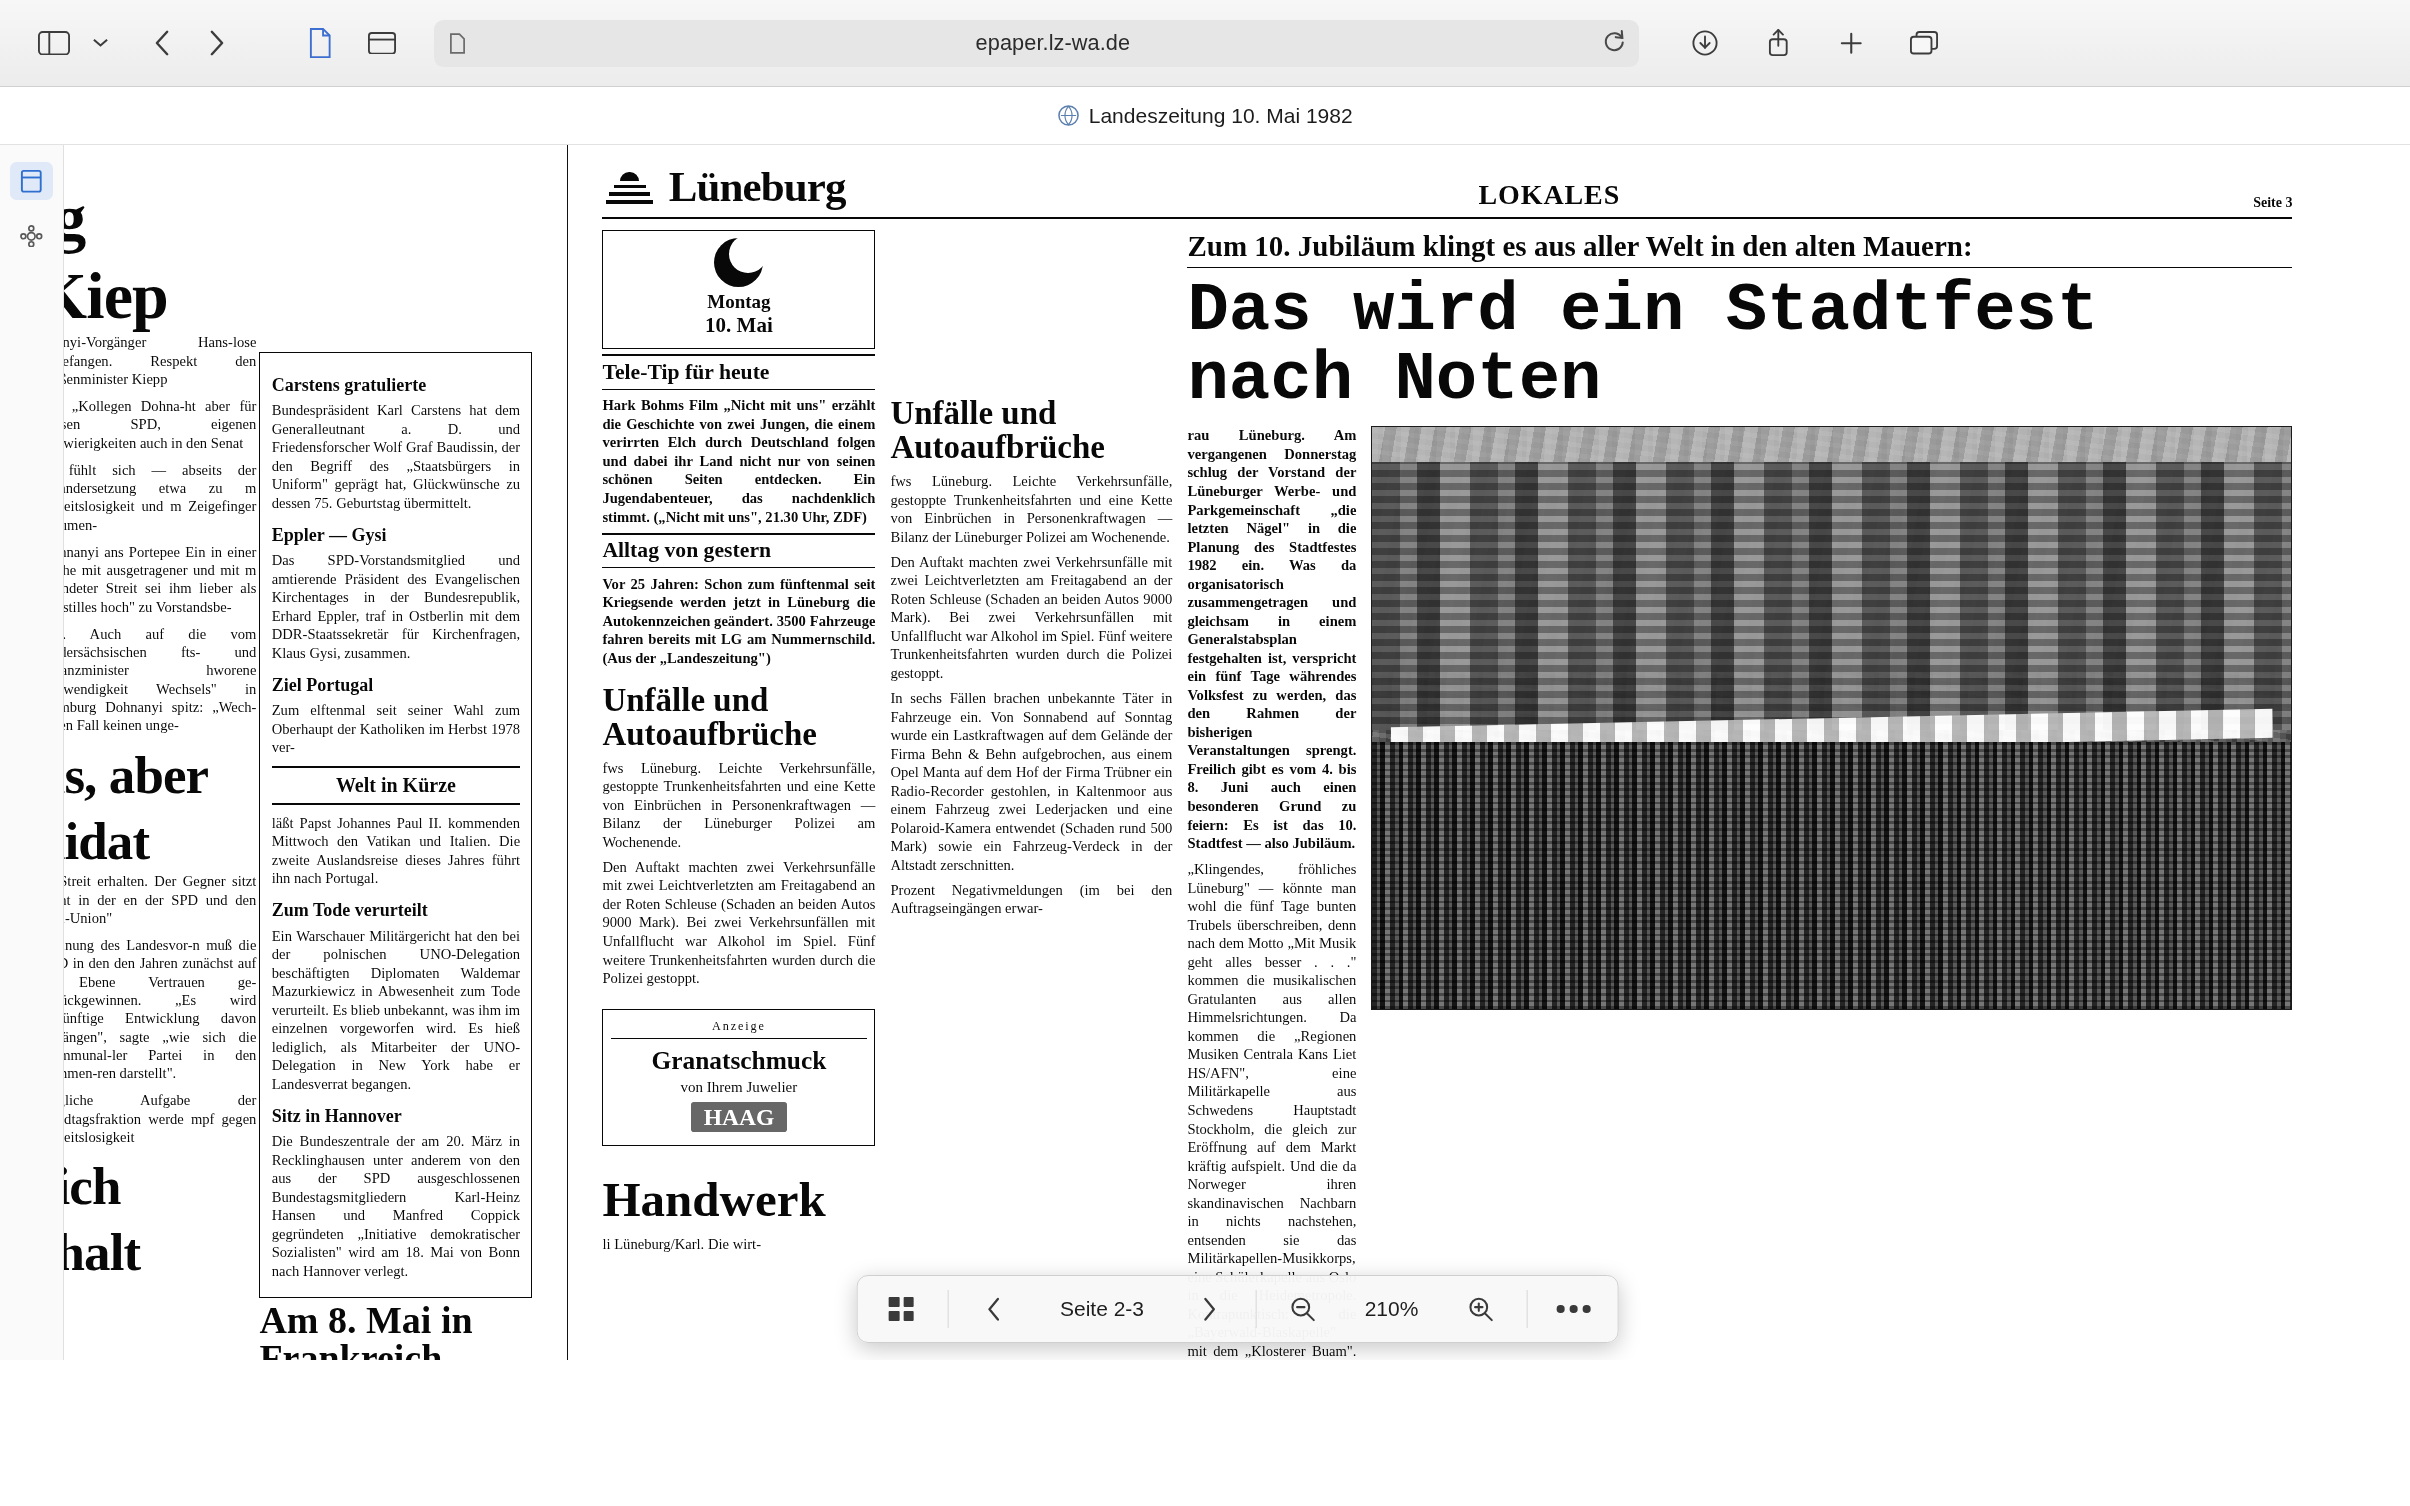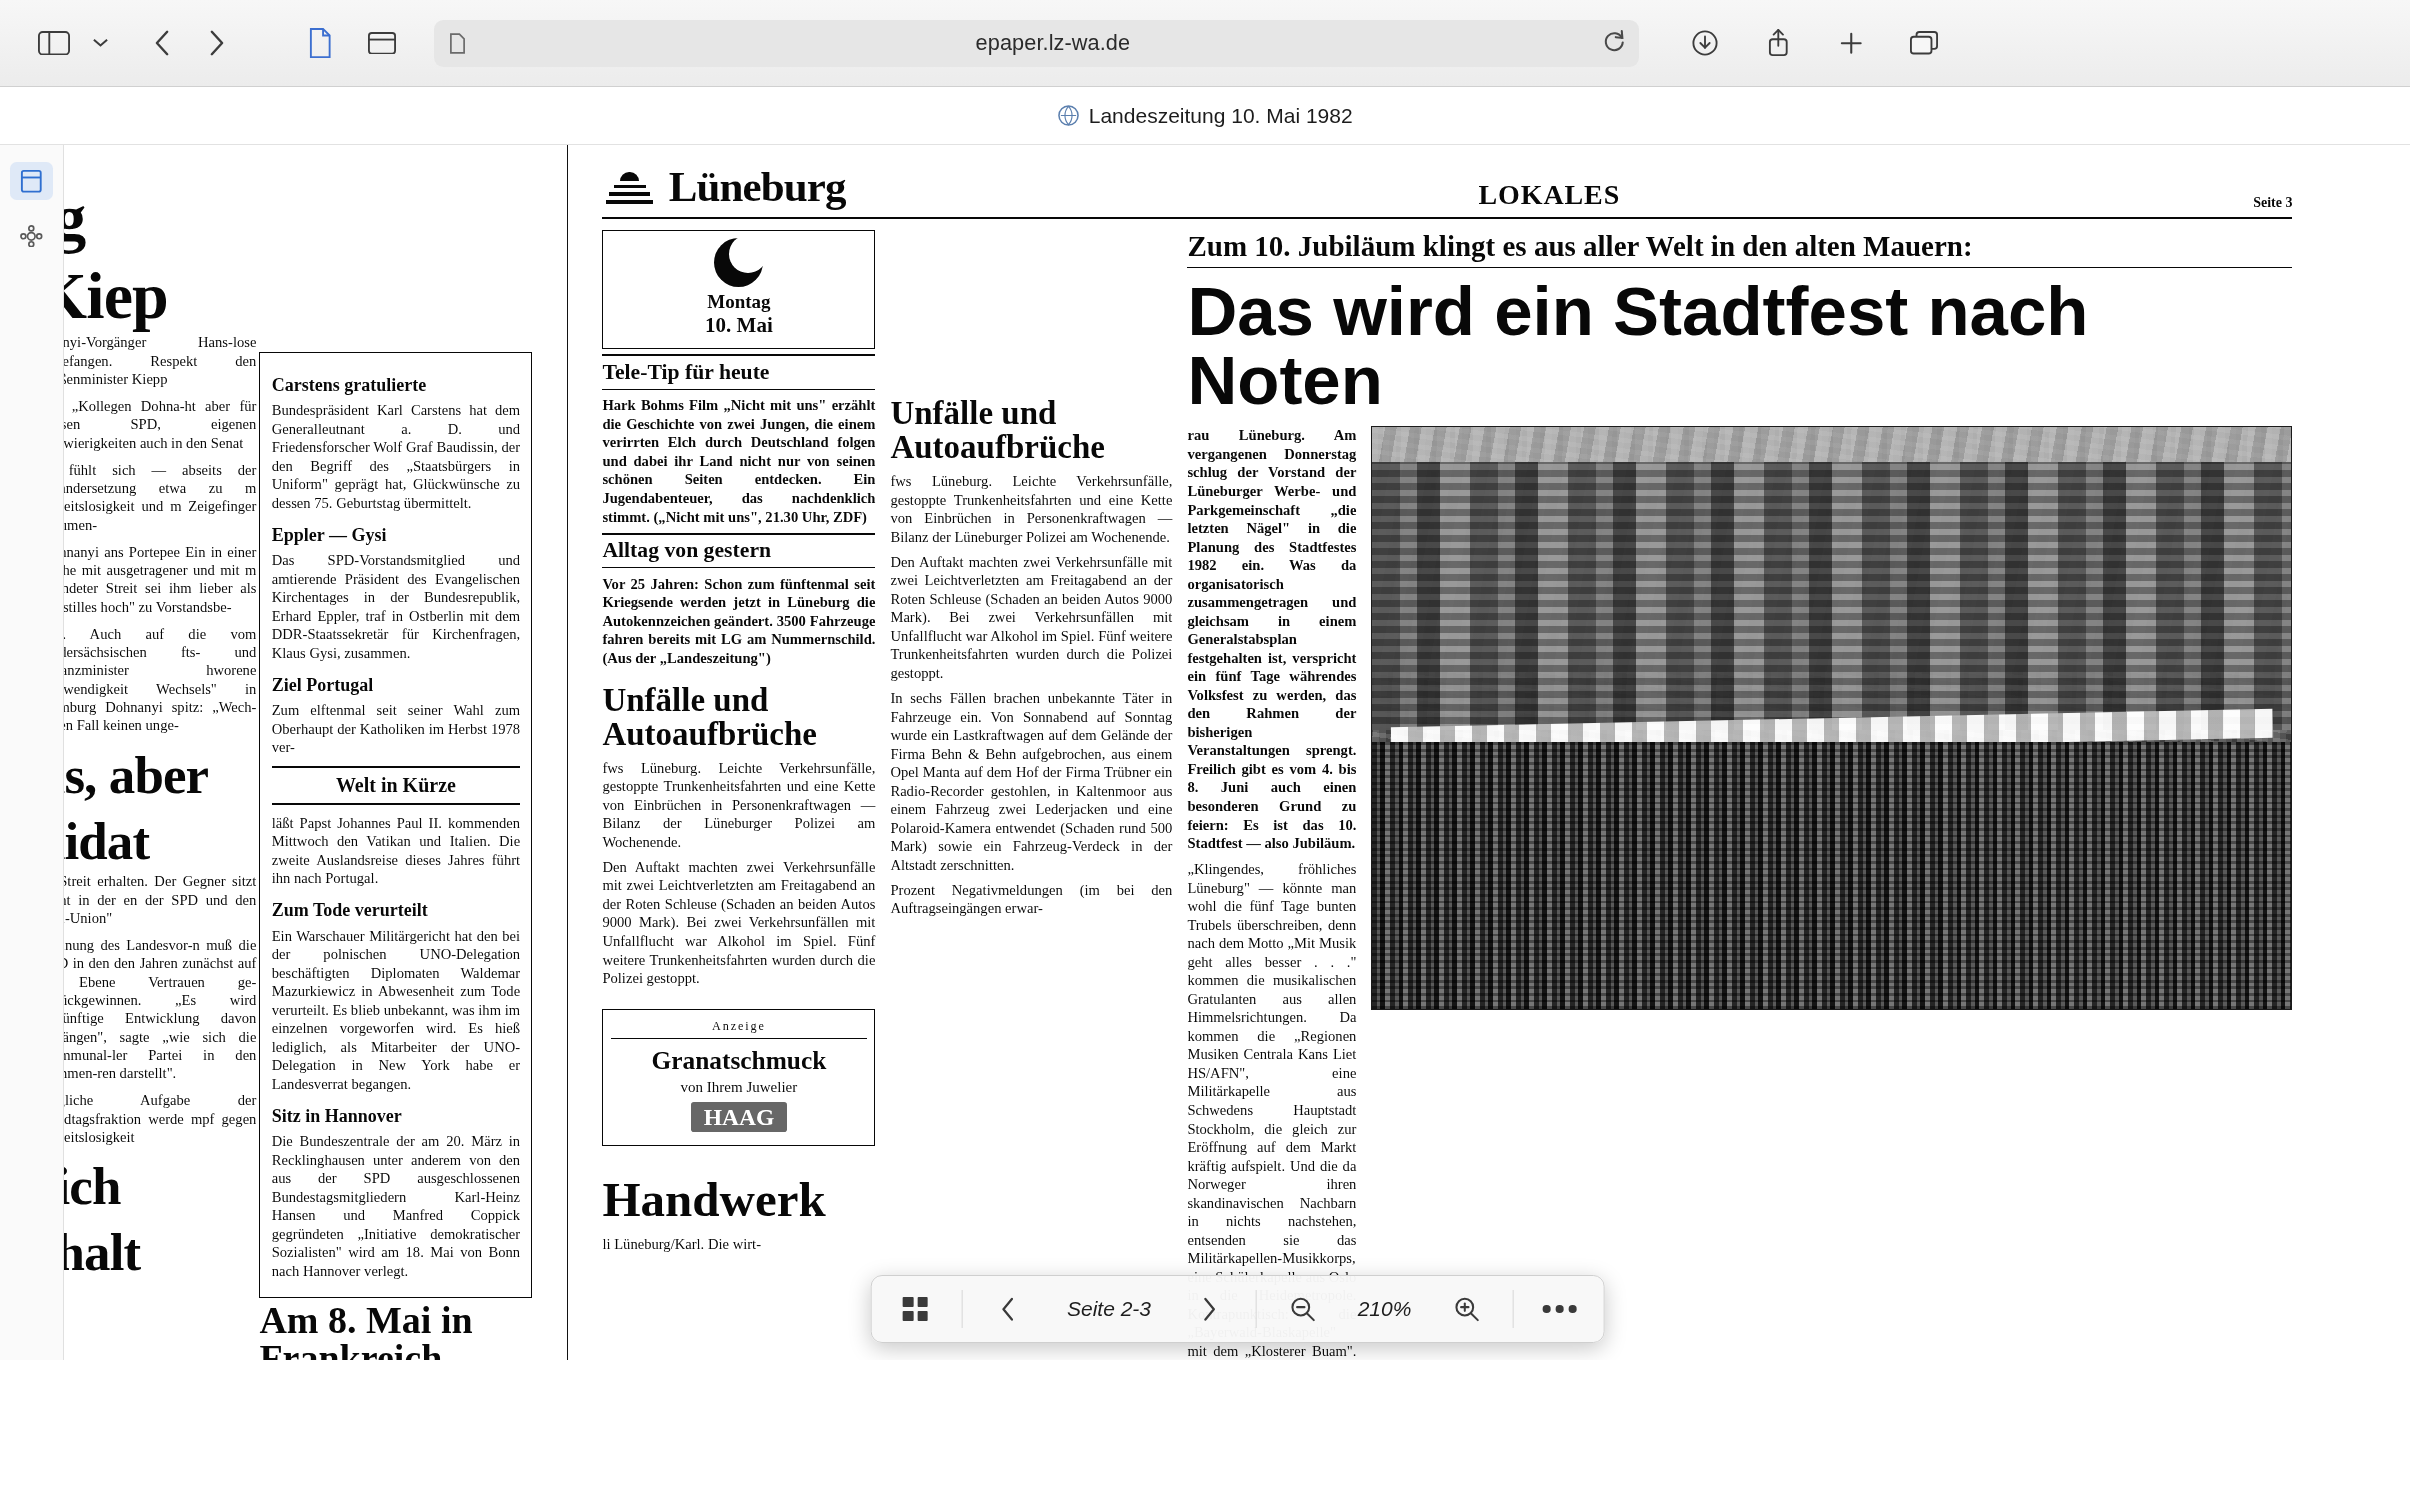--- a/index.html
+++ b/index.html
@@ -252,21 +252,21 @@
 
   .col-news { width: 282px; flex: none; font-family: "Liberation Serif", serif; }
 
   .col-story { flex: 1; min-width: 0; }
   .kicker {
     font-family: "Liberation Serif", serif;
     font-weight: 700; font-size: 29px;
     border-bottom: 1.9px solid #111; padding-bottom: 3.8px;
   }
   .headline {
-    font-family: Liberation Sans, sans-serif;
+    font-family: Liberation Mono, monospace;
     font-weight: 700; font-size: 69px; line-height: 1.0;
     margin: 9.4px 0 11.3px;
   }
   .story-row { display: flex; gap: 15px; }
   .lead {
     width: 169px; flex: none;
     font-family: "Liberation Serif", serif;
     font-size: 14.6px; line-height: 1.27; text-align: justify;
   }
   .lead p { margin: 0 0 7.5px; }
@@ -328,23 +328,22 @@
     background: rgba(248,248,248,.97);
     border: 0.9px solid #cfcfcf;
     border-radius: 11.3px;
     box-shadow: 0 5.6px 22.6px rgba(0,0,0,.22);
     display: flex; align-items: center;
     padding: 0 9.4px;
     gap: 5.6px;
     z-index: 40;
   }
   .pdf-toolbar .seg {
-    display: flex; align-items: center; gap: 14px;
+    display: flex; align-items: center; gap: 21px;
     padding: 0 9.4px;
-    font-style: italic;
   }
   .pdf-toolbar .divider { width: 0.9px; height: 38px; background: #d6d6d6; margin: 0 5.6px; }
   .pb {
     width: 51px; height: 49px; border-radius: 8.5px;
     display: flex; align-items: center; justify-content: center;
     color: #3a3a3a;
   }
   .page-label {
     font-size: 21px; color: #1d1d1d; min-width: 122px; text-align: center;
   }

